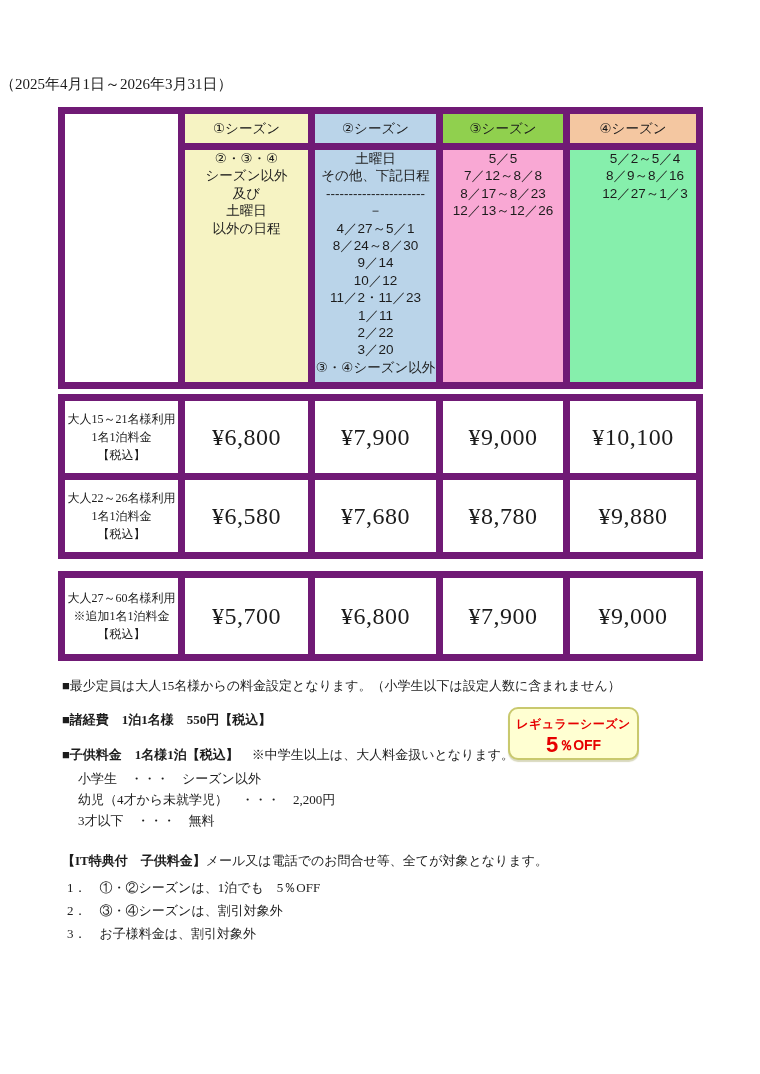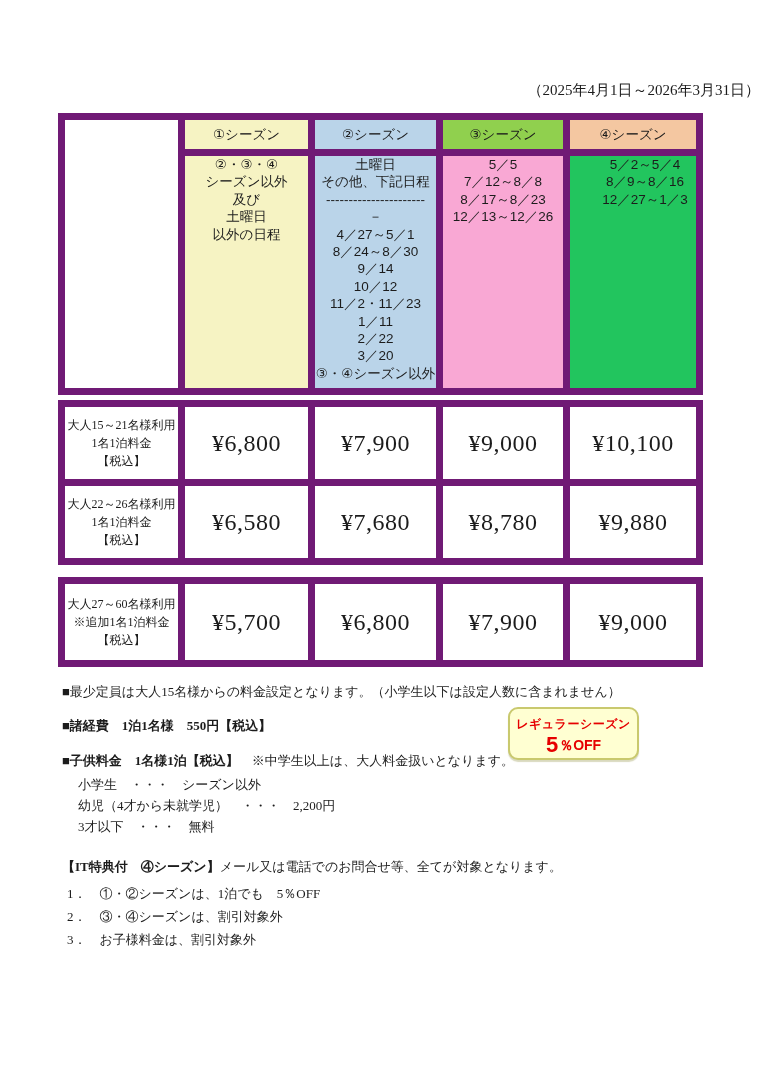--- a/index.html
+++ b/index.html
@@ -9,21 +9,21 @@
     height: 1074px;
     background: #ffffff;
     color: #1c1c1c;
     font-family: "Liberation Serif", "DejaVu Serif", serif;
     overflow: hidden;
   }
   
   .title-block { text-align: center; padding-top: 58px; }
   .title-en { font-size: 31px; letter-spacing: 1px; }
   .title-jp { font-size: 17px; }
-  .period { text-align: right; margin-top: 23px; font-size: 15px; }
+  .period { text-align: left; margin-top: 17px; font-size: 15px; }
 
   
   table.tbl {
     border-collapse: collapse;
     table-layout: fixed;
     width: 638px;
     margin-left: 58px;
     border: 2px solid #222222;
   }
   table.tbl td, table.tbl th { border: 7px solid #701a75; padding: 0; }
@@ -137,21 +137,21 @@
 10／12
 11／2・11／23
 1／11
 2／22
 3／20
 ③・④シーズン以外</td>
       <td class="season-dates" style="background-color: #f9a8d4;">5／5
 7／12～8／8
 8／17～8／23
 12／13～12／26</td>
-      <td class="season-dates" style="background-color: #22c55e; padding-left: 24px;">5／2～5／4
+      <td class="season-dates" style="background-color: #86efac; padding-left: 24px;">5／2～5／4
 8／9～8／16
 12／27～1／3</td>
     </tr>
   </tbody>
     </table>
 
   <table class="tbl tbl-rates">
     <colgroup>
       <col style="width:120px">
         <col style="width:130px">
@@ -205,21 +205,21 @@
   <div class="notes">
     <div class="note-line note-min">■最少定員は大人15名様からの料金設定となります。（小学生以下は設定人数に含まれません）</div>
     <div class="note-line note-expenses">■諸経費　1泊1名様　550円【税込】</div>
     <div class="note-line note-child">
       <span class="b">■子供料金　1名様1泊【税込】</span><span>　※中学生以上は、大人料金扱いとなります。</span>
     </div>
     <div class="note-line child-items">小学生　・・・　シーズン以外
 幼児（4才から未就学児）　・・・　2,200円
 3才以下　・・・　無料</div>
     <div class="note-line note-it">
-      <span class="b">【IT特典付　④シーズン】</span><span>メール又は電話でのお問合せ等、全てが対象となります。</span>
+      <span class="b">【IT特典付　子供料金】</span><span>メール又は電話でのお問合せ等、全てが対象となります。</span>
     </div>
     <div class="note-line it-items">1．　①・②シーズンは、1泊でも　5％OFF
 2．　③・④シーズンは、割引対象外
 3．　お子様料金は、割引対象外</div>
   </div>
 
   <div class="badge" style="background-color: rgb(255, 255, 210); border-color: rgb(201, 201, 110); color: rgb(230, 0, 0);">
     <div class="badge-title">レギュラーシーズン</div>
     <div class="badge-off">
       <span class="big">5</span><span>％OFF</span>

